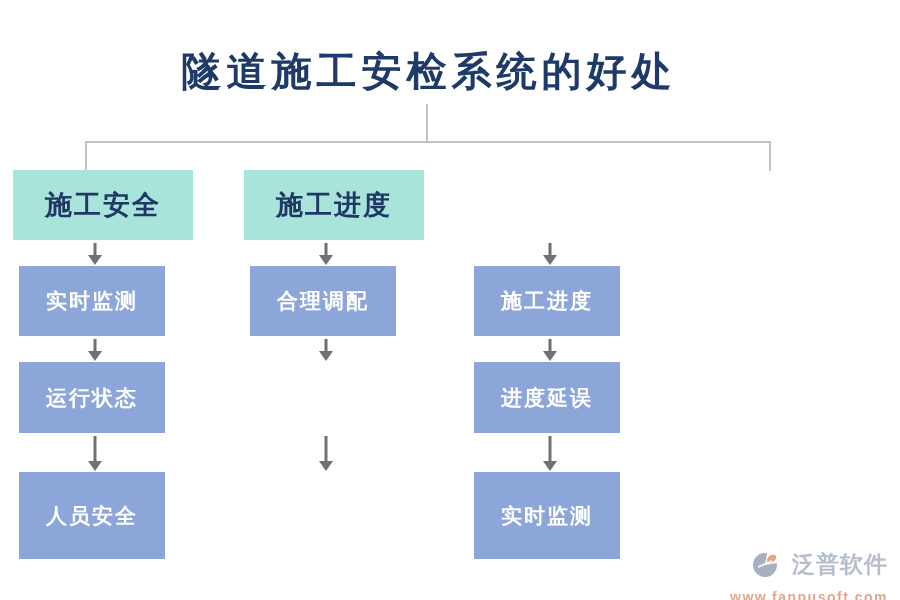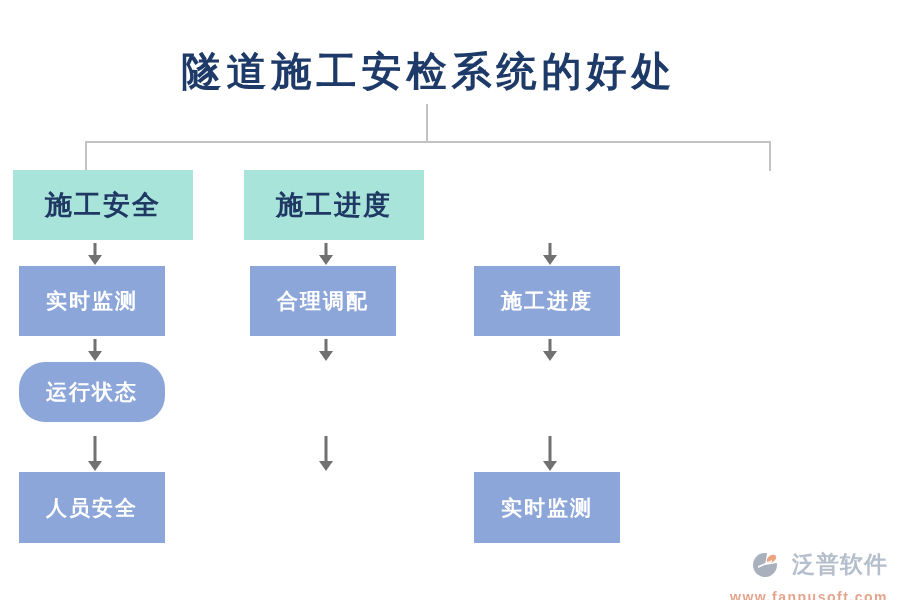--- a/index.html
+++ b/index.html
@@ -70,22 +70,22 @@
     font-family: "Liberation Serif", "DejaVu Serif", serif;
     font-size: 21px;
     font-weight: bold;
     letter-spacing: 2px;
     display: flex;
     align-items: center;
     justify-content: center;
     white-space: nowrap;
   }
   .r1 { top: 96px; }
-  .r2 { top: 192px; height: 60px; border-radius: 26px; }
-  .r3 { top: 302px; height: 71px; }
+  .r2 { top: 192px; height: 71px; }
+  .r3 { top: 302px; height: 87px; }
 
   .arrow {
     position: absolute;
     left: 50%;
     transform: translateX(-50%);
     width: 14px;
   }
   .a1 { top: 73px;  height: 22px; }
   .a2 { top: 169px; height: 22px; }
   .a3 { top: 266px; height: 35px; }
@@ -170,20 +170,21 @@
     <div class="arrow a1"></div>
     <div class="item r1">合理调配</div>
     <div class="arrow a2"></div>
     <div class="arrow a3"></div>
   </div>
 
   <div class="col col-3">
     <div class="arrow a1"></div>
     <div class="item r1">施工进度</div>
     <div class="arrow a2"></div>
+    <div class="item r2">进度延误</div>
     <div class="arrow a3"></div>
     <div class="item r3">实时监测</div>
   </div>
 
 
   <div class="watermark">
     <div class="wm-top">
       <svg class="wm-icon" viewBox="0 0 26 26">
         <path d="M13 13 L15.1 1.2 A12 12 0 1 0 24.8 10.9 Z" fill="#9aa3b2"></path>
         <ellipse cx="19.5" cy="6.8" rx="5.2" ry="3.4" transform="rotate(-35 19.5 6.8)" fill="#e8936b"></ellipse>

